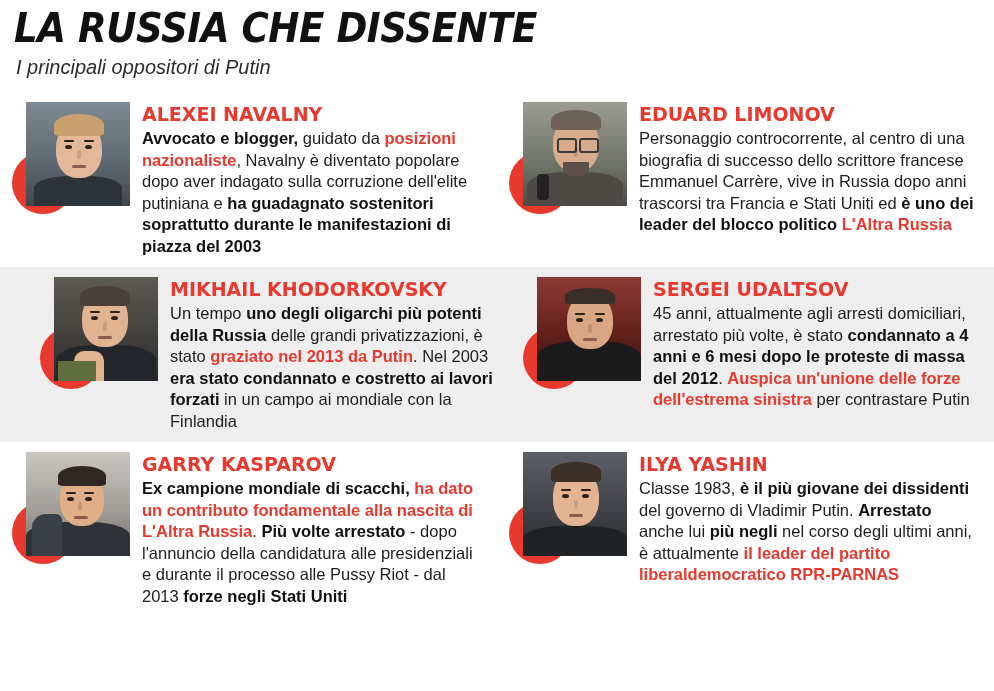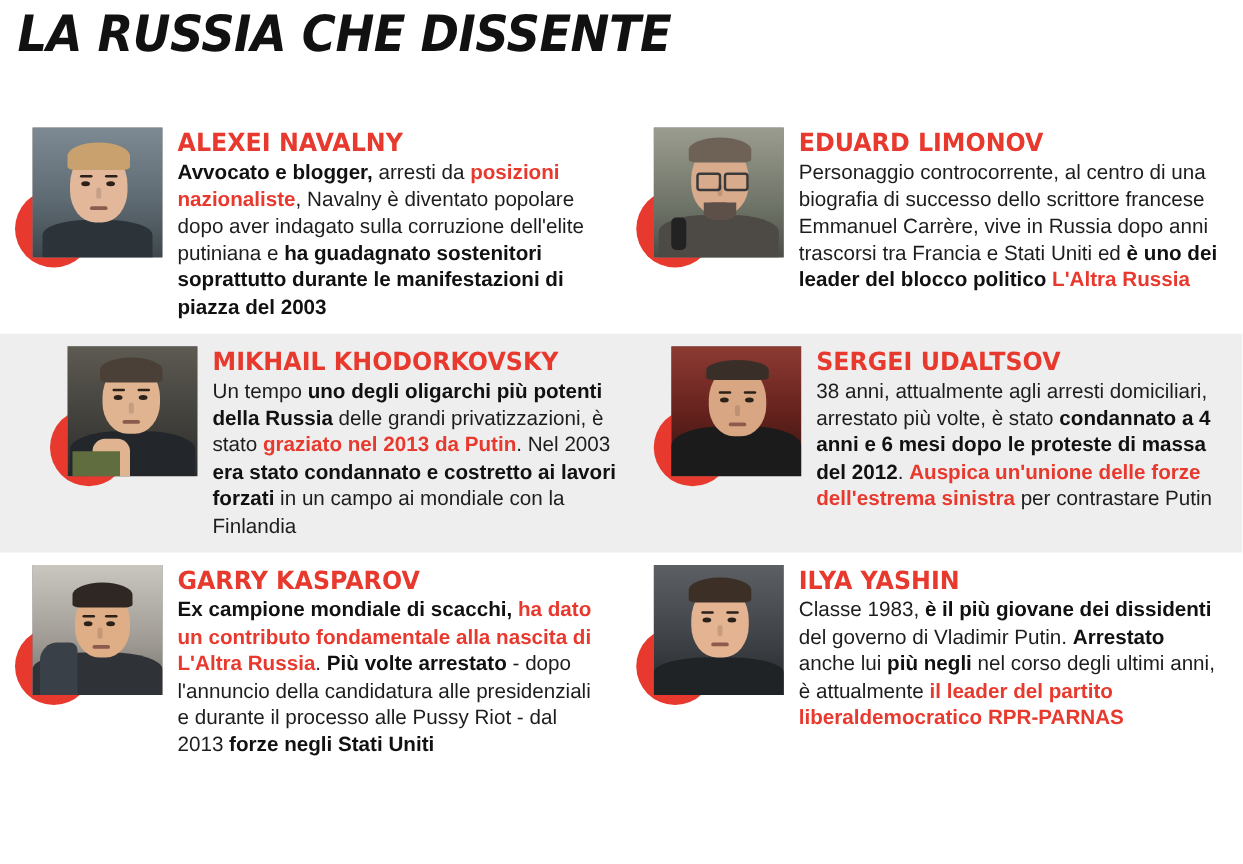--- a/index.html
+++ b/index.html
@@ -133,20 +133,21 @@
   .f-nose { position:absolute; width: 4px; height: 9px; border-radius: 2px; background: rgba(0,0,0,.12);}
   .f-glass { position:absolute; border: 2px solid #3a3a3a; border-radius: 3px; }
 </style>
 </head>
 <body>
 
 <div class="page">
 
   <div class="header">
     <h1 class="title">LA RUSSIA CHE DISSENTE</h1>
+    <div class="subtitle">I principali oppositori di Putin</div>
   </div>
 
   <div class="grid">
 
     <div class="row">
 
       <div class="cell">
         <div class="photo-wrap">
           <div class="dot"></div>
           <div class="photo">
@@ -159,21 +160,21 @@
               <div class="f-brow" style="left:58px;top:38px;"></div>
               <div class="f-eye" style="left:39px;top:43px;"></div>
               <div class="f-eye" style="left:59px;top:43px;"></div>
               <div class="f-nose" style="left:51px;top:48px;"></div>
               <div class="f-mouth" style="left:46px;top:63px;"></div>
             </div>
           </div>
         </div>
         <div class="txt">
           <div class="name">ALEXEI NAVALNY</div>
-          <div class="body"><b>Avvocato e blogger,</b><span> arresti da </span><b class="hl">posizioni nazionaliste</b><span>, Navalny è diventato popolare dopo aver indagato sulla corruzione dell'elite putiniana e </span><b>ha guadagnato sostenitori soprattutto durante le manifestazioni di piazza del 2003</b></div>
+          <div class="body"><b>Avvocato e blogger,</b><span> guidato da </span><b class="hl">posizioni nazionaliste</b><span>, Navalny è diventato popolare dopo aver indagato sulla corruzione dell'elite putiniana e </span><b>ha guadagnato sostenitori soprattutto durante le manifestazioni di piazza del 2003</b></div>
         </div>
       </div>
 
       <div class="cell">
         <div class="photo-wrap">
           <div class="dot"></div>
           <div class="photo">
             <div class="face">
               <div class="f-bg" style="background:linear-gradient(180deg,#9a9c8f 0%,#6f7468 60%,#4a4d46 100%);"></div>
               <div class="f-body" style="left:4px;right:4px;bottom:0;height:34px;background:#4d4a45;"></div>
@@ -236,21 +237,21 @@
               <div class="f-brow" style="left:58px;top:36px;"></div>
               <div class="f-eye" style="left:39px;top:41px;"></div>
               <div class="f-eye" style="left:59px;top:41px;"></div>
               <div class="f-nose" style="left:51px;top:47px;"></div>
               <div class="f-mouth" style="left:46px;top:61px;"></div>
             </div>
           </div>
         </div>
         <div class="txt">
           <div class="name">SERGEI UDALTSOV</div>
-          <div class="body"><span>38 anni, attualmente agli arresti domiciliari, arrestato più volte, è stato </span><b>condannato a 4 anni e 6 mesi dopo le proteste di massa del 2012</b><span>. </span><b class="hl">Auspica un'unione delle forze dell'estrema sinistra</b><span> per contrastare Putin</span></div>
+          <div class="body"><span>45 anni, attualmente agli arresti domiciliari, arrestato più volte, è stato </span><b>condannato a 4 anni e 6 mesi dopo le proteste di massa del 2012</b><span>. </span><b class="hl">Auspica un'unione delle forze dell'estrema sinistra</b><span> per contrastare Putin</span></div>
         </div>
       </div>
     </div>
 
     <div class="row">
 
       <div class="cell">
         <div class="photo-wrap">
           <div class="dot"></div>
           <div class="photo">

